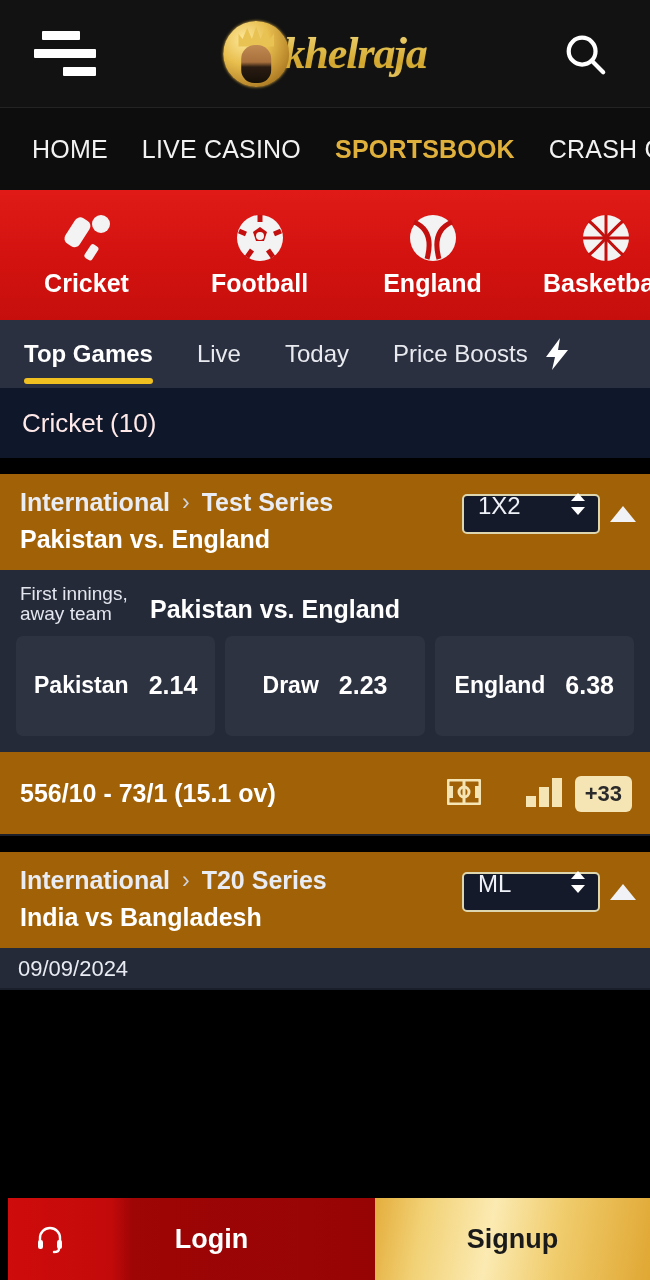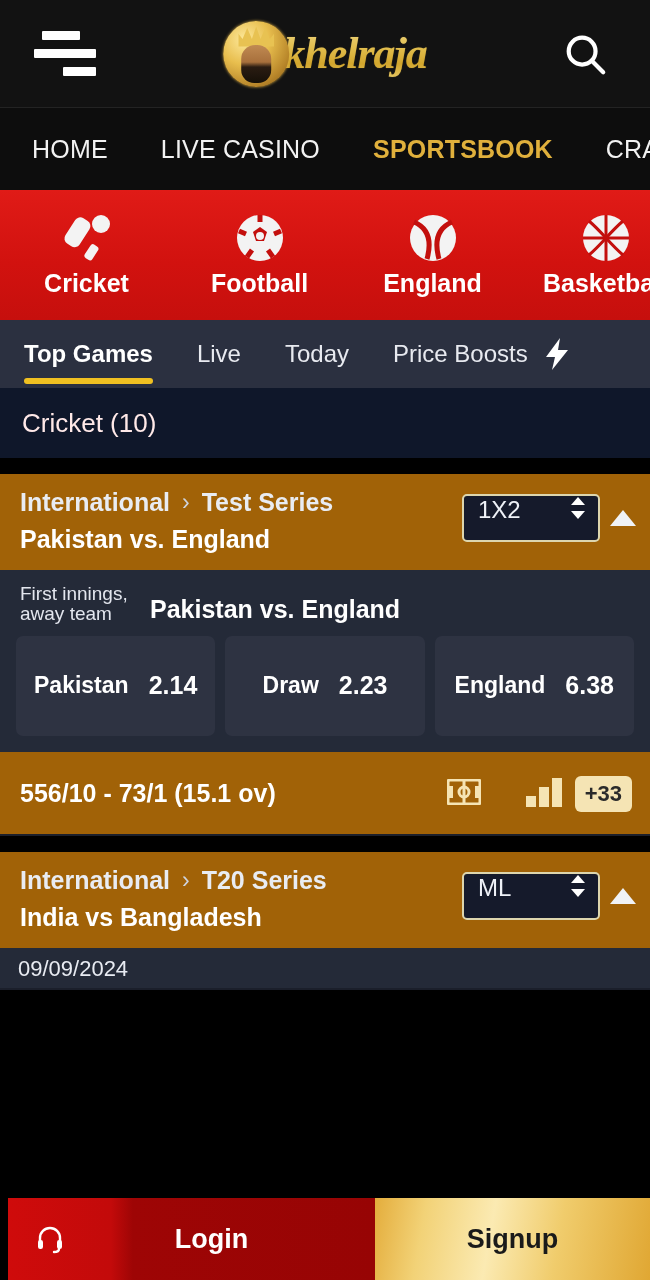--- a/index.html
+++ b/index.html
@@ -47,21 +47,21 @@
     background: linear-gradient(180deg,#fff4c0 0%, #e7c65c 40%, #c9991f 70%, #f3dd8e 100%);
     -webkit-background-clip:text; background-clip:text; color:transparent;
     text-shadow: 0 0 1px rgba(220,180,60,.5);
   }
   .search-btn { position:absolute; right: 42px; width:46px; height:46px; cursor:pointer; }
   .search-btn svg { width:46px; height:46px; display:block; }
 
   
   .mainnav {
     height: 82px; background:#0d0d0d; display:flex; align-items:center;
-    padding-left: 32px; gap: 53px; overflow:hidden; white-space:nowrap;
+    padding-left: 32px; gap: 34px; overflow:hidden; white-space:nowrap;
   }
   .navitem { color:#f2f2f2; font-size:25px; letter-spacing:.2px; cursor:pointer; }
   .navitem.active { color:#e0b03c; font-weight:700; }
 
   
   .sports {
     height: 130px;
     background: linear-gradient(180deg,#e01b17 0%, #d2120f 55%, #c60f0d 100%);
     display:flex; align-items:center; overflow:hidden;
   }
@@ -91,21 +91,21 @@
 
   
   .card { background:#a16207; border-bottom:2px solid #1b1f2b;margin-top:16px; }
   .card-head { display:flex; align-items:flex-start; padding: 14px 14px 16px 20px; }
   .card-head .titles { flex:1; min-width:0; }
   .league { color:#e9ecf2; font-size:25px; font-weight:700; display:flex; align-items:center; gap:12px; }
   .league .chev { color:#cfd4de; font-weight:400; font-size:23px; }
   .teams { color:#fff; font-size:25px; font-weight:700; margin-top:8px; }
   .head-right { display:flex; align-items:center; gap:10px; padding-top:6px; }
   .market-select {
-    width:138px; height:48px; background:#151a2b; border:2px solid #ddd6ae; border-radius:5px;
+    width:138px; height:40px; background:#151a2b; border:2px solid #ddd6ae; border-radius:5px;
     display:flex; align-items:center; justify-content:space-between; padding: 0 10px 16px 14px; cursor:pointer;
   }
   .market-select .lbl { color:#eef1f7; font-size:24px; }
   .collapse-arrow { width:0;height:0;border-left:13px solid transparent;border-right:13px solid transparent;border-bottom:16px solid #f0f2f6; cursor:pointer; }
 
   
   .card-body { background:#242a38; padding: 10px 16px 16px; }
   .market-row { display:flex; align-items:flex-end; padding: 4px 2px 12px 4px; }
   .inn-note { color:#e3e6ee; font-size:19px; line-height:1.05; max-width:130px; }
   .market-title { color:#fff; font-size:25px; font-weight:700; }

